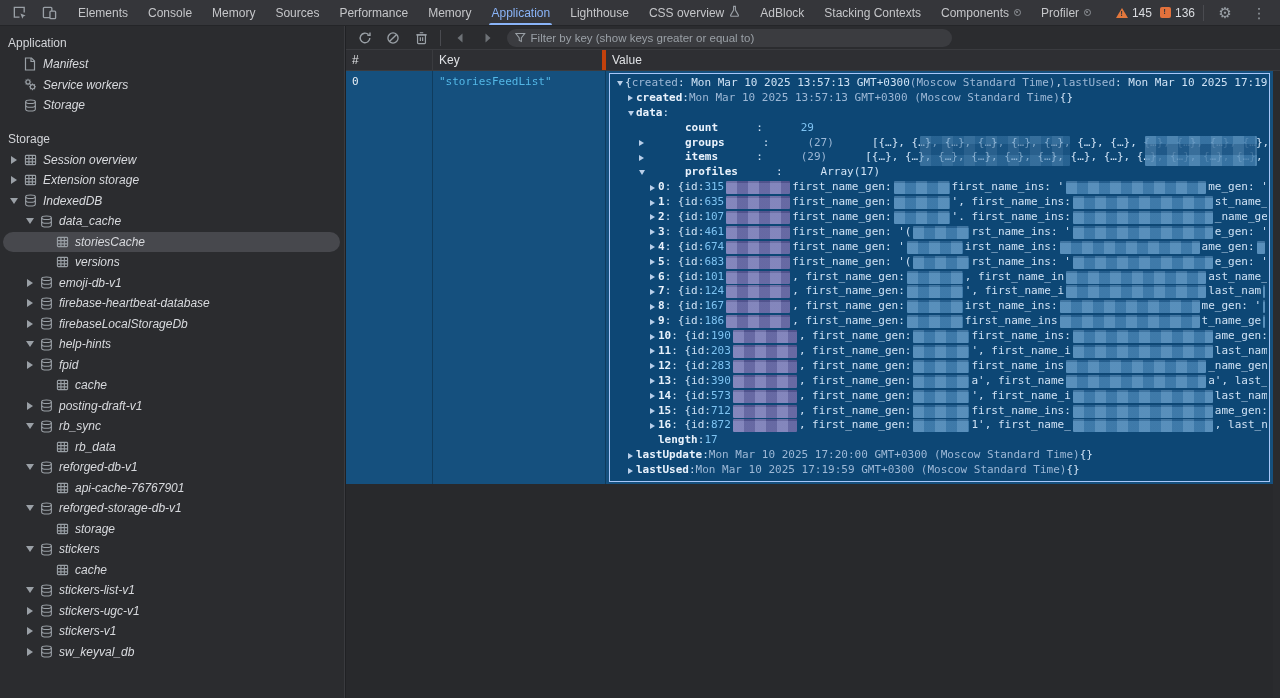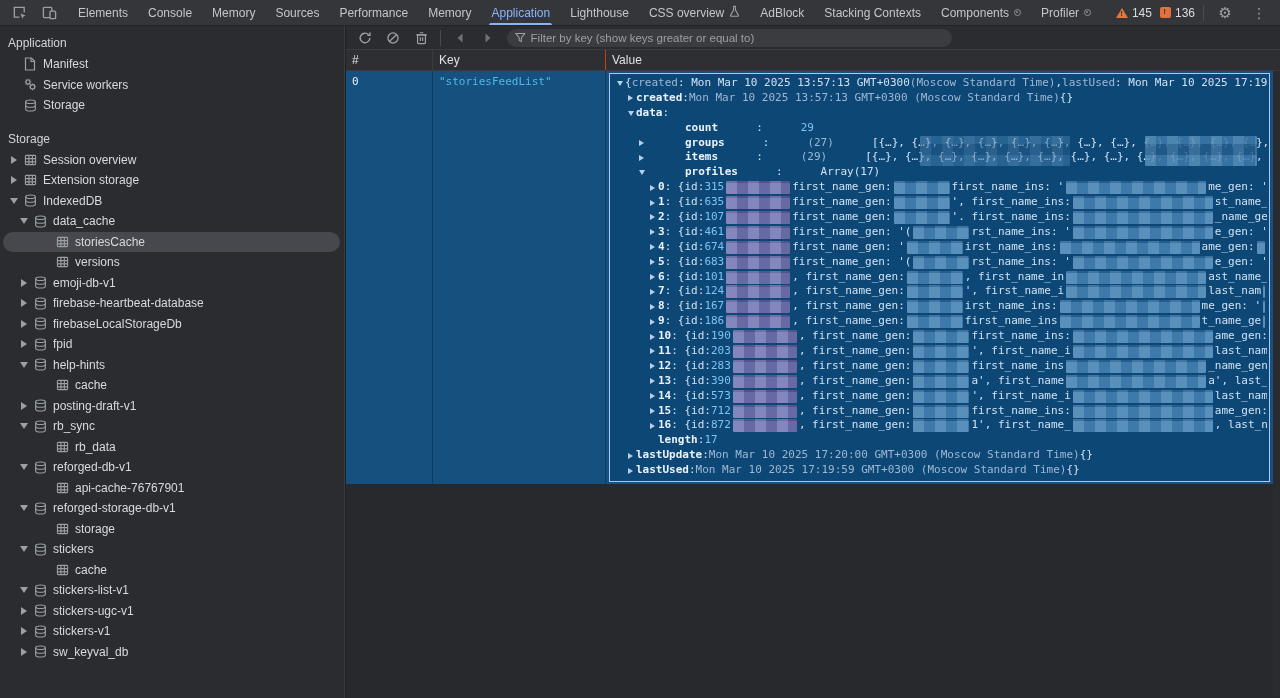--- a/index.html
+++ b/index.html
@@ -29,38 +29,38 @@
   
   .sidebar { position:absolute; left:0; top:26px; width:345px; height:672px; background:#2b2c2f; border-right:1px solid #3a3b3f; overflow:hidden; padding-top:4px; }
   .side-row { display:flex; align-items:center; height:20.5px; white-space:nowrap; color:#d8dade; cursor:default; }
   .side-row.header { padding-left:8px; color:#d2d4d8; height:22px; margin-top:2px; }
   .side-row.spacer { height:10px; }
   .side-row .arrow-slot { width:15px; display:flex; align-items:center; justify-content:center; flex-shrink:0; }
   .tri { width:0; height:0; display:inline-block; }
   .tri.closed { border-top:4px solid transparent; border-bottom:4px solid transparent; border-left:6px solid #9aa0a6; }
   .tri.open { border-left:4px solid transparent; border-right:4px solid transparent; border-top:6px solid #9aa0a6; }
   .side-icon { width:18px; display:flex; align-items:center; justify-content:center; flex-shrink:0; color:#9aa0a6; }
-  .side-label { padding-left:4px; }
+  .side-label { padding-left:4px;font-style:italic; }
   .side-row.selected .pill { position:absolute; left:3px; right:4px; height:20px; background:#47484d; border-radius:10px; z-index:0; }
   .side-row.selected { position:relative; }
   .side-row.selected > * { position:relative; z-index:1; }
-  .d1 { padding-left:6px; } .d2 { padding-left:16px; } .d3 { padding-left:38px; }
+  .d1 { padding-left:6px; } .d2 { padding-left:22px; } .d3 { padding-left:38px; }
 
   
   .main { position:absolute; left:346px; top:26px; width:934px; height:672px; background:#28292c; }
   .main-toolbar { height:24px; background:#2b2c2f; border-bottom:1px solid #3a3b3f; display:flex; align-items:center; gap:10px; padding-left:10px; }
   .tb-icon { color:#9aa0a6; display:flex; align-items:center; justify-content:center; width:18px; height:18px; }
   .tb-icon.dim { color:#6e7277; }
   .filter-pill { height:18px; width:445px; background:#3b3c40; border-radius:9px; display:flex; align-items:center; gap:5px; padding:0 8px; color:#9aa0a6; }
   .filter-pill input { background:transparent; border:none; outline:none; color:#c5c6c9; font-size:11.5px; width:100%; font-family:"Liberation Sans", sans-serif; }
   .filter-pill input::placeholder { color:#9aa0a6; }
 
   .grid-header { height:21px; background:#2e2f33; border-bottom:1px solid #3a3b3f; display:flex; color:#e0e2e5; font-size:12px; }
   .col-hash { width:87px; flex-shrink:0; border-right:1px solid #3a3b3f; padding:3px 0 0 6px; }
-  .col-key { width:173px; flex-shrink:0; border-right:1px solid #c2410c; padding:3px 0 0 6px; }
+  .col-key { width:173px; flex-shrink:0; border-right:4px solid #c2410c; padding:3px 0 0 6px; }
   .col-value { flex:1; padding:3px 0 0 6px; }
 
   .grid-body { position:relative; height:626px; }
   .data-row { display:flex; background:#15507e; }
   .cell-hash { width:87px; flex-shrink:0; border-right:1px solid rgba(0,0,0,0.25); padding:4px 0 0 6px; color:#e8eef5; font-family:"DejaVu Sans Mono", monospace; font-size:11px; }
   .cell-key { width:173px; flex-shrink:0; border-right:1px solid rgba(0,0,0,0.25); padding:4px 0 0 6px; color:#53b7e6; font-family:"DejaVu Sans Mono", monospace; font-size:11px; }
   .cell-value { flex:1; padding:2px 10px 2px 3px; min-width:0; }
   .gutter { position:absolute; right:0; top:0; width:7px; height:626px; background:#2a2b2e; }
 
   
@@ -314,43 +314,43 @@
           <svg width="13" height="13" viewBox="0 0 14 14" fill="none" stroke="currentColor" stroke-width="1.2">
             <ellipse cx="7" cy="3" rx="5.2" ry="1.9"></ellipse>
             <path d="M1.8 3v8c0 1.05 2.33 1.9 5.2 1.9s5.2-.85 5.2-1.9V3"></path>
             <path d="M1.8 7c0 1.05 2.33 1.9 5.2 1.9S12.2 8.05 12.2 7"></path>
           </svg>
         </span>
         <span class="side-label">firebaseLocalStorageDb</span>
       </div>
       <div class="side-row d2">
         <span class="arrow-slot">
+          <span class="tri open"></span>
+        </span>
+        <span class="side-icon">
+          <svg width="13" height="13" viewBox="0 0 14 14" fill="none" stroke="currentColor" stroke-width="1.2">
+            <ellipse cx="7" cy="3" rx="5.2" ry="1.9"></ellipse>
+            <path d="M1.8 3v8c0 1.05 2.33 1.9 5.2 1.9s5.2-.85 5.2-1.9V3"></path>
+            <path d="M1.8 7c0 1.05 2.33 1.9 5.2 1.9S12.2 8.05 12.2 7"></path>
+          </svg>
+        </span>
+        <span class="side-label">help-hints</span>
+      </div>
+      <div class="side-row d2">
+        <span class="arrow-slot">
           <span class="tri closed"></span>
         </span>
         <span class="side-icon">
           <svg width="13" height="13" viewBox="0 0 14 14" fill="none" stroke="currentColor" stroke-width="1.2">
             <ellipse cx="7" cy="3" rx="5.2" ry="1.9"></ellipse>
             <path d="M1.8 3v8c0 1.05 2.33 1.9 5.2 1.9s5.2-.85 5.2-1.9V3"></path>
             <path d="M1.8 7c0 1.05 2.33 1.9 5.2 1.9S12.2 8.05 12.2 7"></path>
           </svg>
         </span>
         <span class="side-label">fpid</span>
-      </div>
-      <div class="side-row d2">
-        <span class="arrow-slot">
-          <span class="tri open"></span>
-        </span>
-        <span class="side-icon">
-          <svg width="13" height="13" viewBox="0 0 14 14" fill="none" stroke="currentColor" stroke-width="1.2">
-            <ellipse cx="7" cy="3" rx="5.2" ry="1.9"></ellipse>
-            <path d="M1.8 3v8c0 1.05 2.33 1.9 5.2 1.9s5.2-.85 5.2-1.9V3"></path>
-            <path d="M1.8 7c0 1.05 2.33 1.9 5.2 1.9S12.2 8.05 12.2 7"></path>
-          </svg>
-        </span>
-        <span class="side-label">help-hints</span>
       </div>
       <div class="side-row d3">
         <span class="arrow-slot"></span>
         <span class="side-icon">
           <svg width="13" height="12" viewBox="0 0 14 13" fill="none" stroke="currentColor" stroke-width="1.2">
             <rect x="1.5" y="1.5" width="11" height="10" rx="1"></rect>
             <path d="M1.5 5h11M1.5 8.5h11M5.3 1.5v10M9 1.5v10"></path>
           </svg>
         </span>
         <span class="side-label">cache</span>

